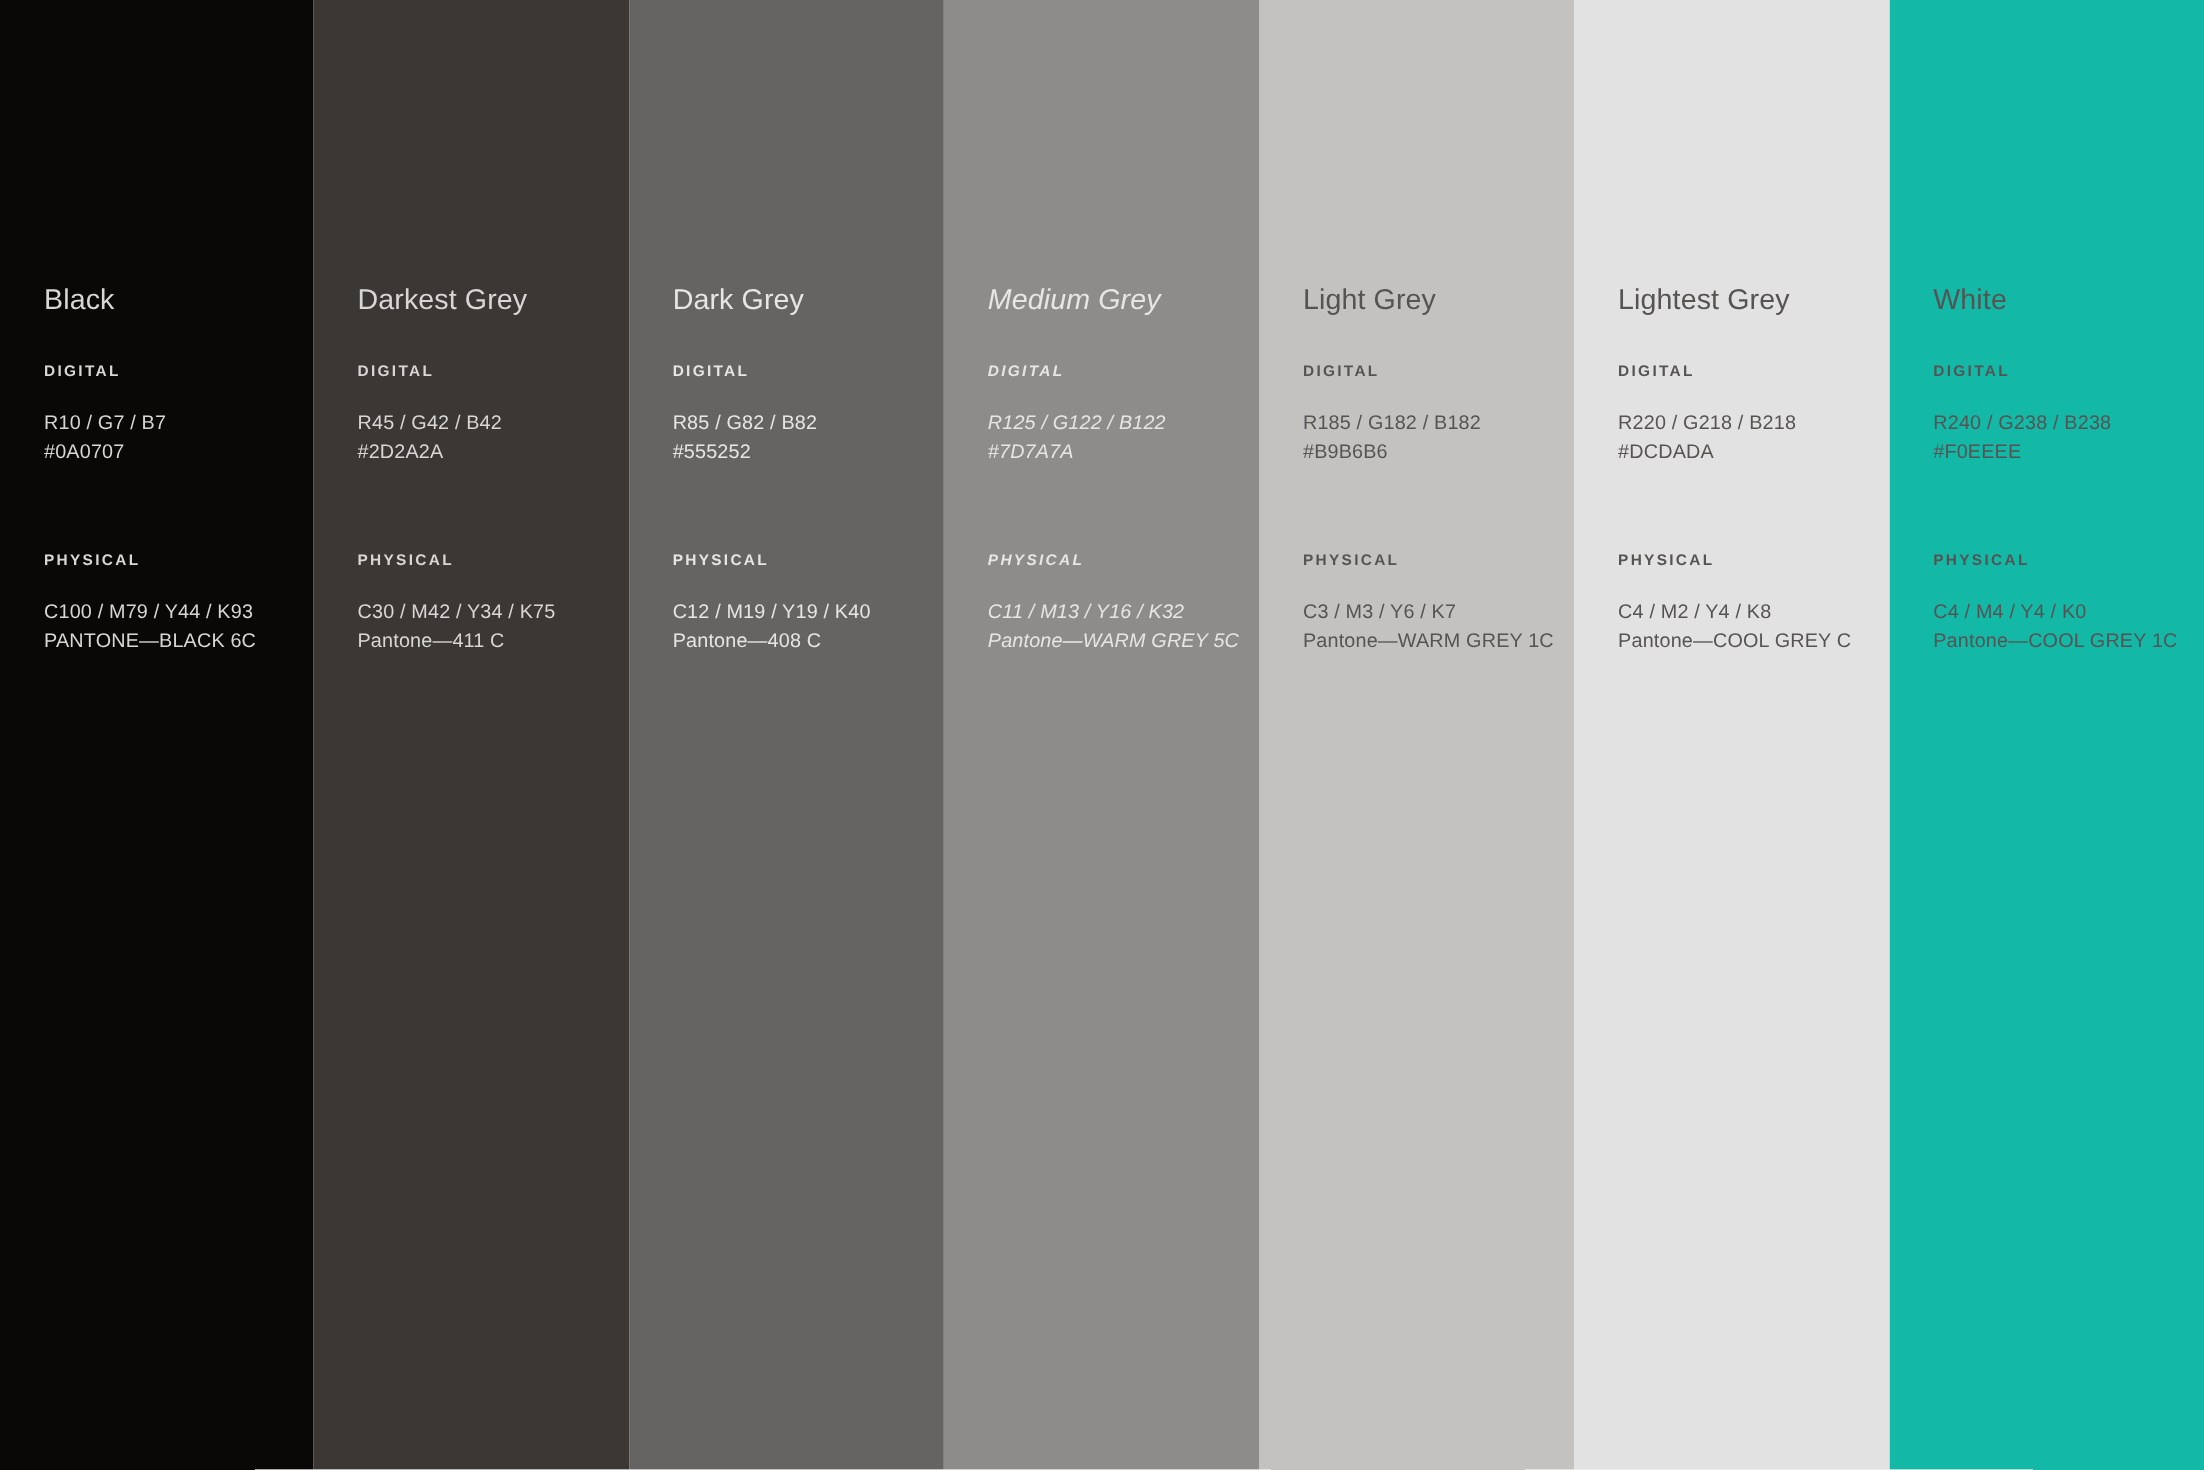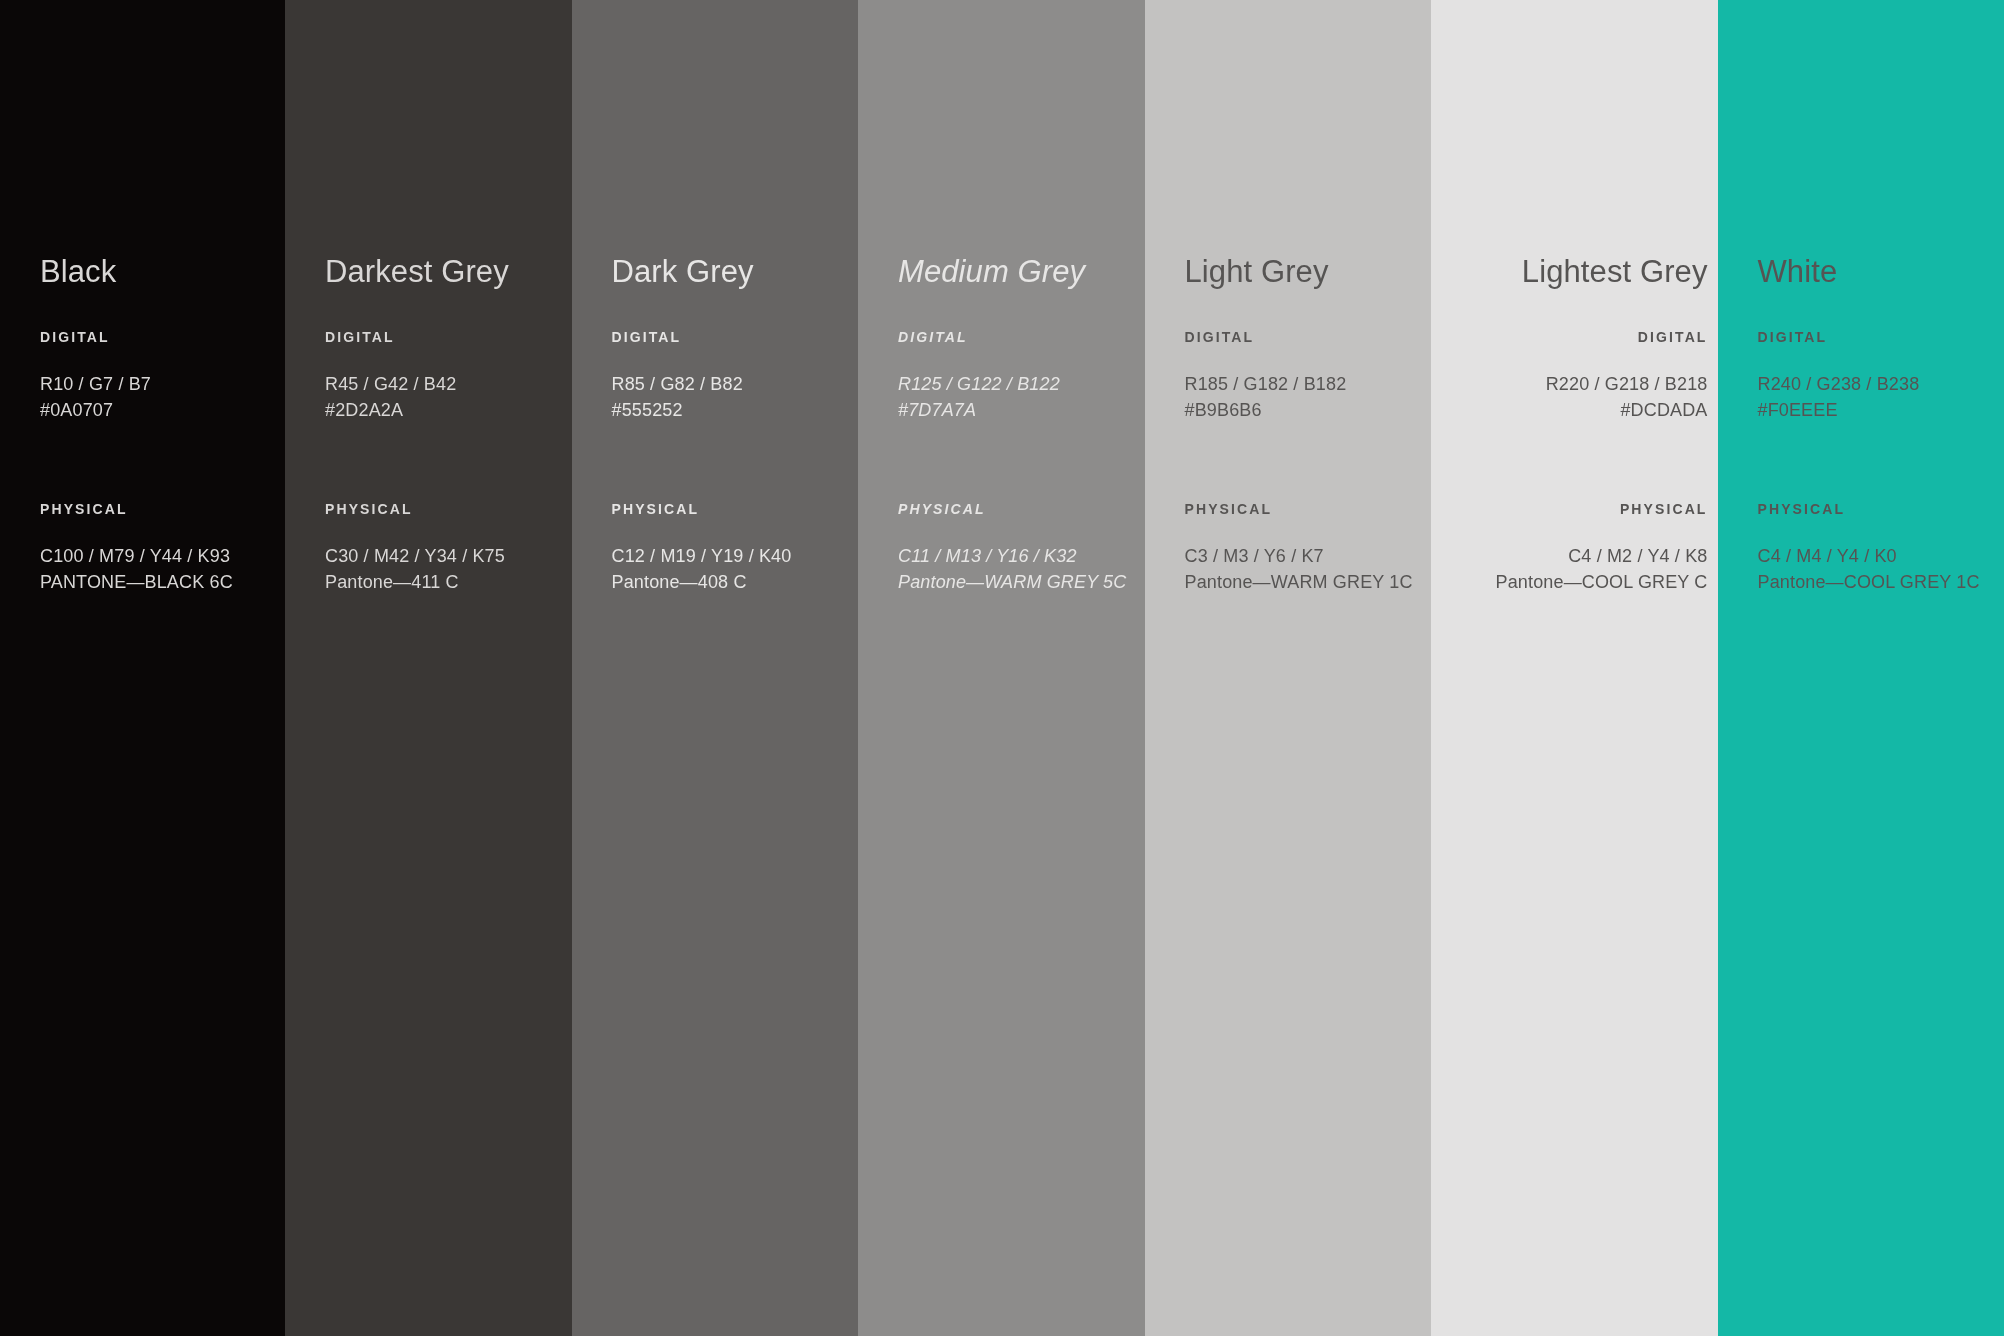--- a/index.html
+++ b/index.html
@@ -30,21 +30,21 @@
   }
 
   .swatch-inner {
     position: absolute;
     left: 40px;
     top: 255px;
     right: 10px;
   }
 
   .swatch-title {
-    font-size: 31px;
+    font-size: 26px;
     font-weight: 400;
     letter-spacing: 0.1px;
     line-height: 34px;
     margin: 0 0 0 0;
     white-space: nowrap;
   }
 
   .section {
     margin-top: 40px;
   }
@@ -155,21 +155,21 @@
           <div class="value-line">R185 / G182 / B182</div>
           <div class="value-line">#B9B6B6</div>
         </div>
         <div class="section physical">
           <div class="section-label">PHYSICAL</div>
           <div class="value-line">C3 / M3 / Y6 /  K7</div>
           <div class="value-line">Pantone—WARM GREY 1C</div>
         </div>
       </div>
     </div>
-    <div class="swatch tone-dark" style="background: rgb(227, 226, 226); width: 286.5px; text-align: right;">
+    <div class="swatch tone-dark" style="background: rgb(227, 226, 226); width: 286.5px;">
       <div class="swatch-inner">
         <div class="swatch-title">Lightest Grey</div>
         <div class="section digital">
           <div class="section-label">DIGITAL</div>
           <div class="value-line">R220 / G218 / B218</div>
           <div class="value-line">#DCDADA</div>
         </div>
         <div class="section physical">
           <div class="section-label">PHYSICAL</div>
           <div class="value-line">C4 / M2 / Y4 /  K8</div>

